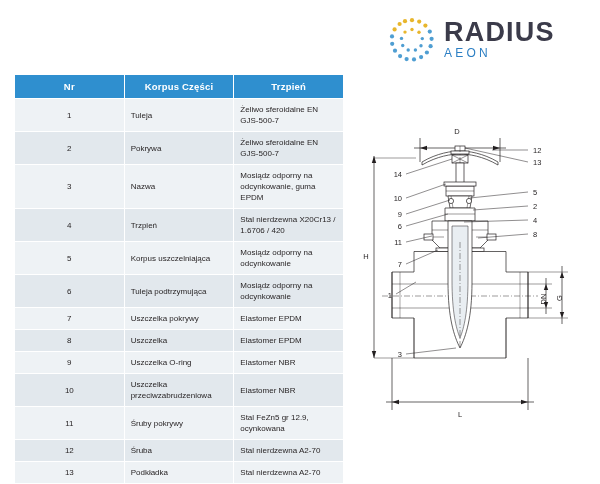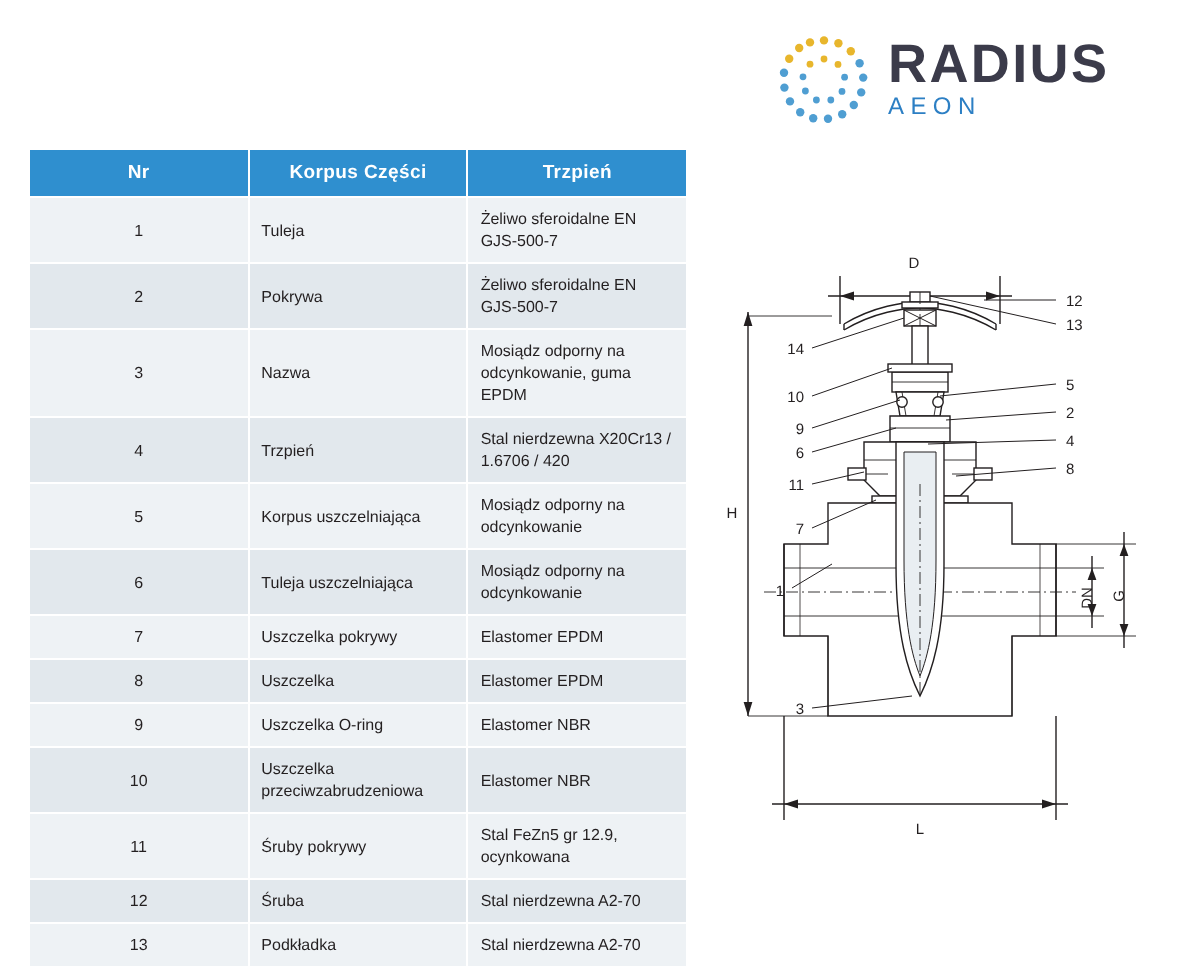--- a/index.html
+++ b/index.html
@@ -184,21 +184,21 @@
         <td class="c-name">Trzpień</td>
         <td class="c-mat">Stal nierdzewna X20Cr13 / 1.6706 / 420</td>
       </tr>
       <tr class="even">
         <td class="c-nr">5</td>
         <td class="c-name">Korpus uszczelniająca</td>
         <td class="c-mat">Mosiądz odporny na odcynkowanie</td>
       </tr>
       <tr class="odd">
         <td class="c-nr">6</td>
-        <td class="c-name">Tuleja uszczelniająca</td>
+        <td class="c-name">Tuleja podtrzymująca</td>
         <td class="c-mat">Mosiądz odporny na odcynkowanie</td>
       </tr>
       <tr class="even">
         <td class="c-nr">7</td>
         <td class="c-name">Uszczelka pokrywy</td>
         <td class="c-mat">Elastomer EPDM</td>
       </tr>
       <tr class="odd">
         <td class="c-nr">8</td>
         <td class="c-name">Uszczelka</td>

